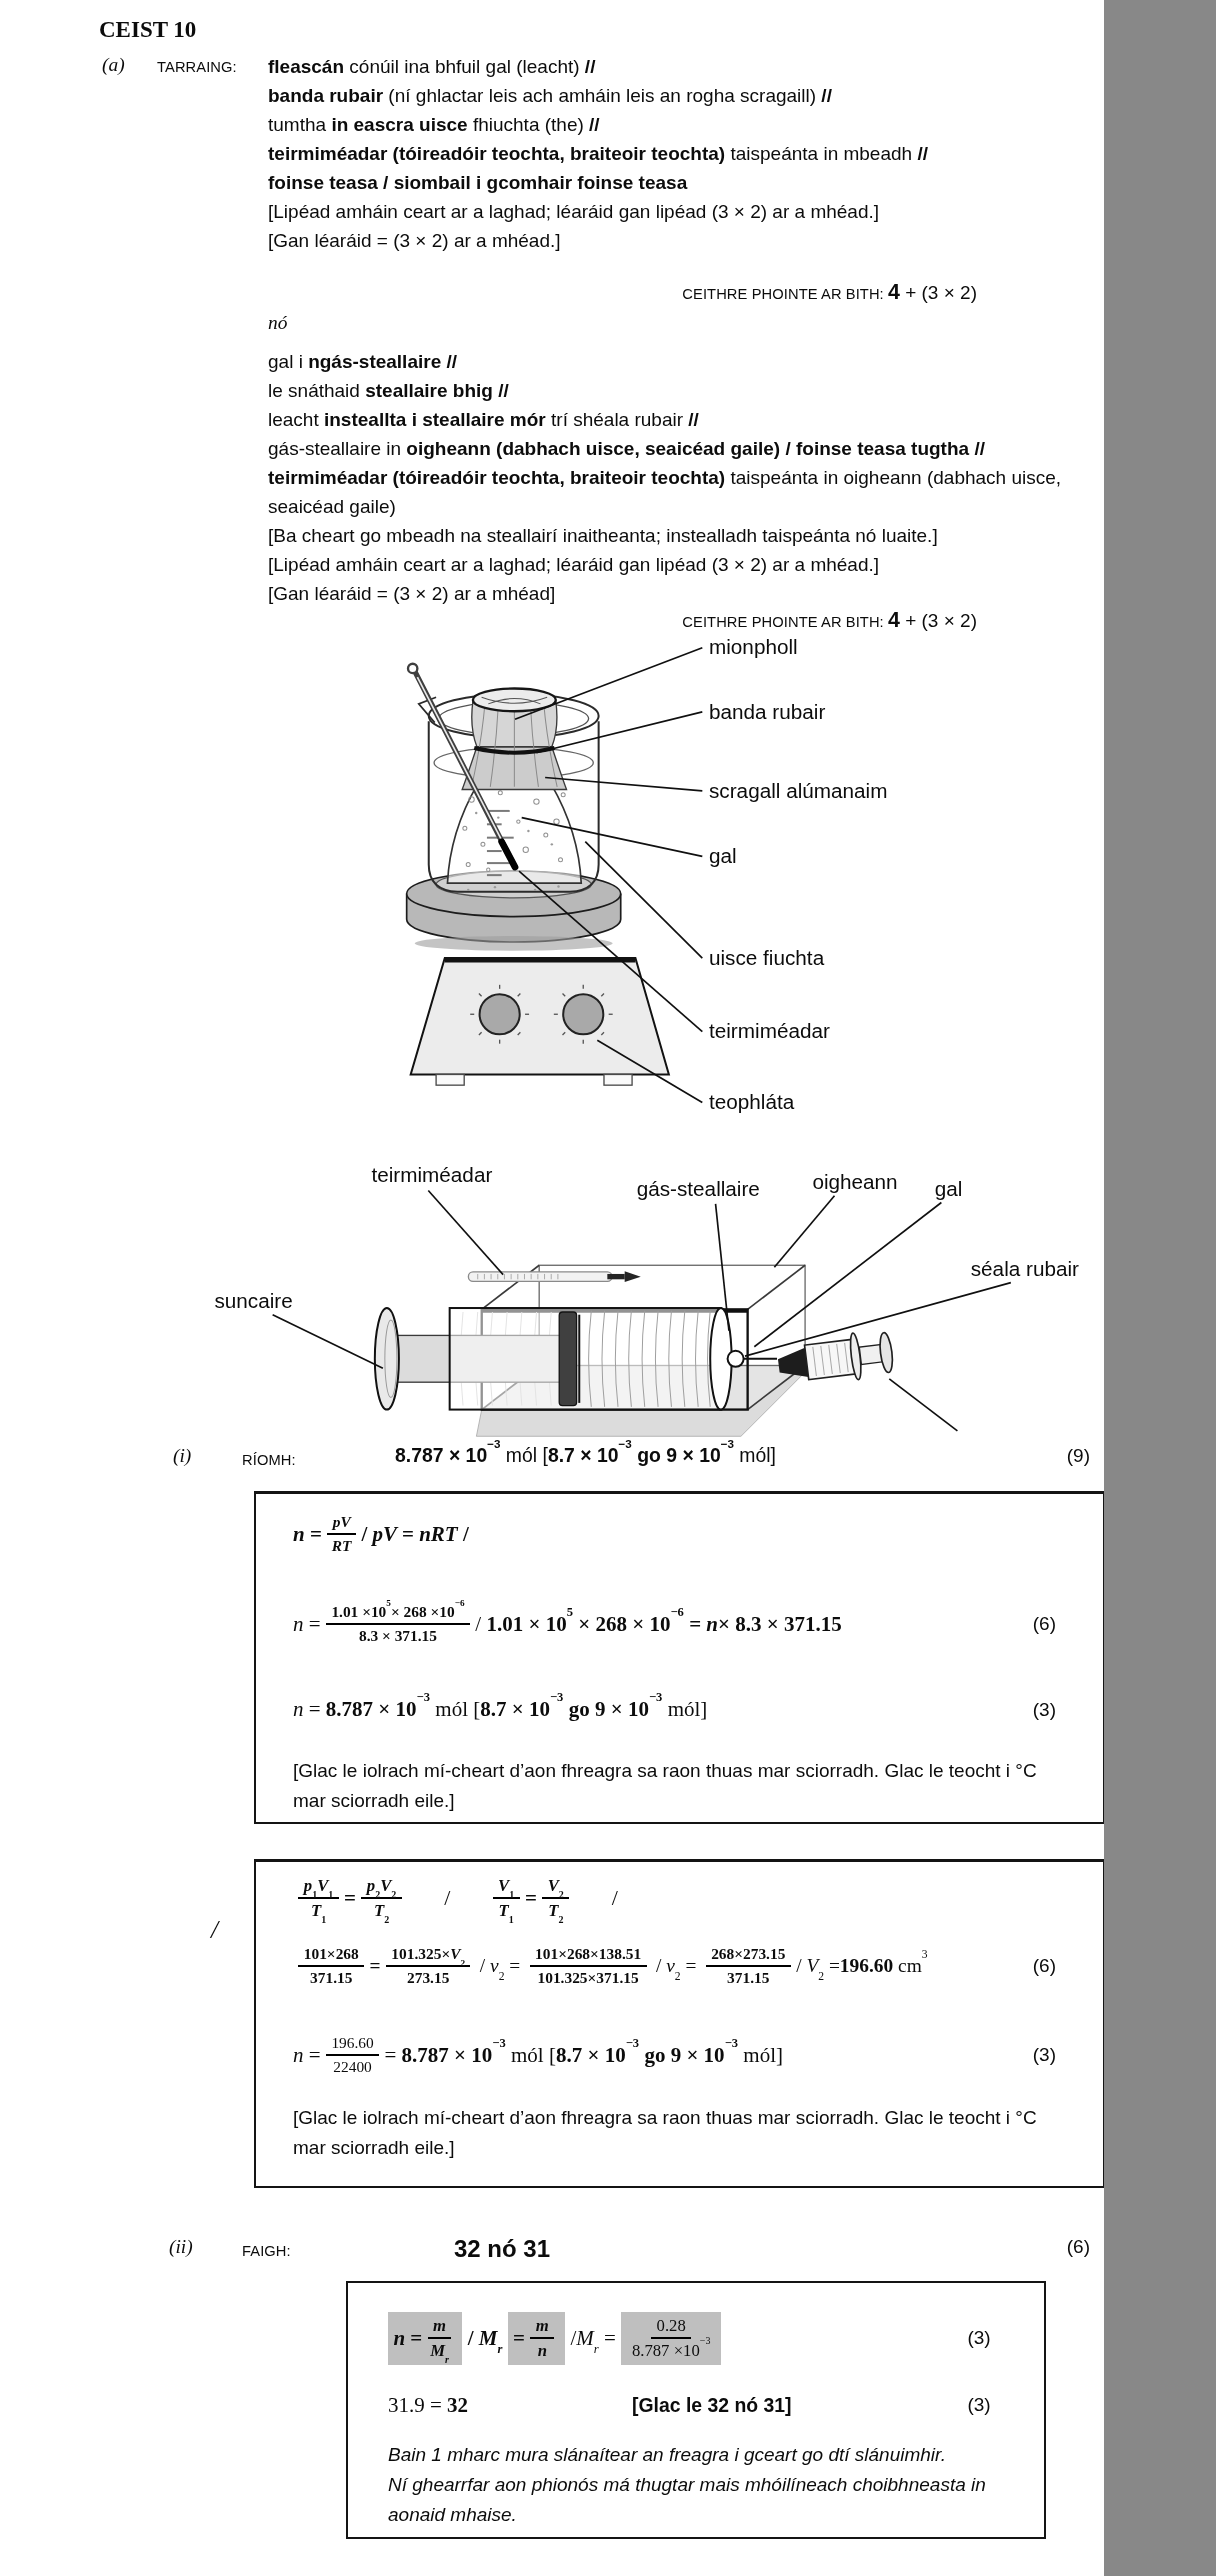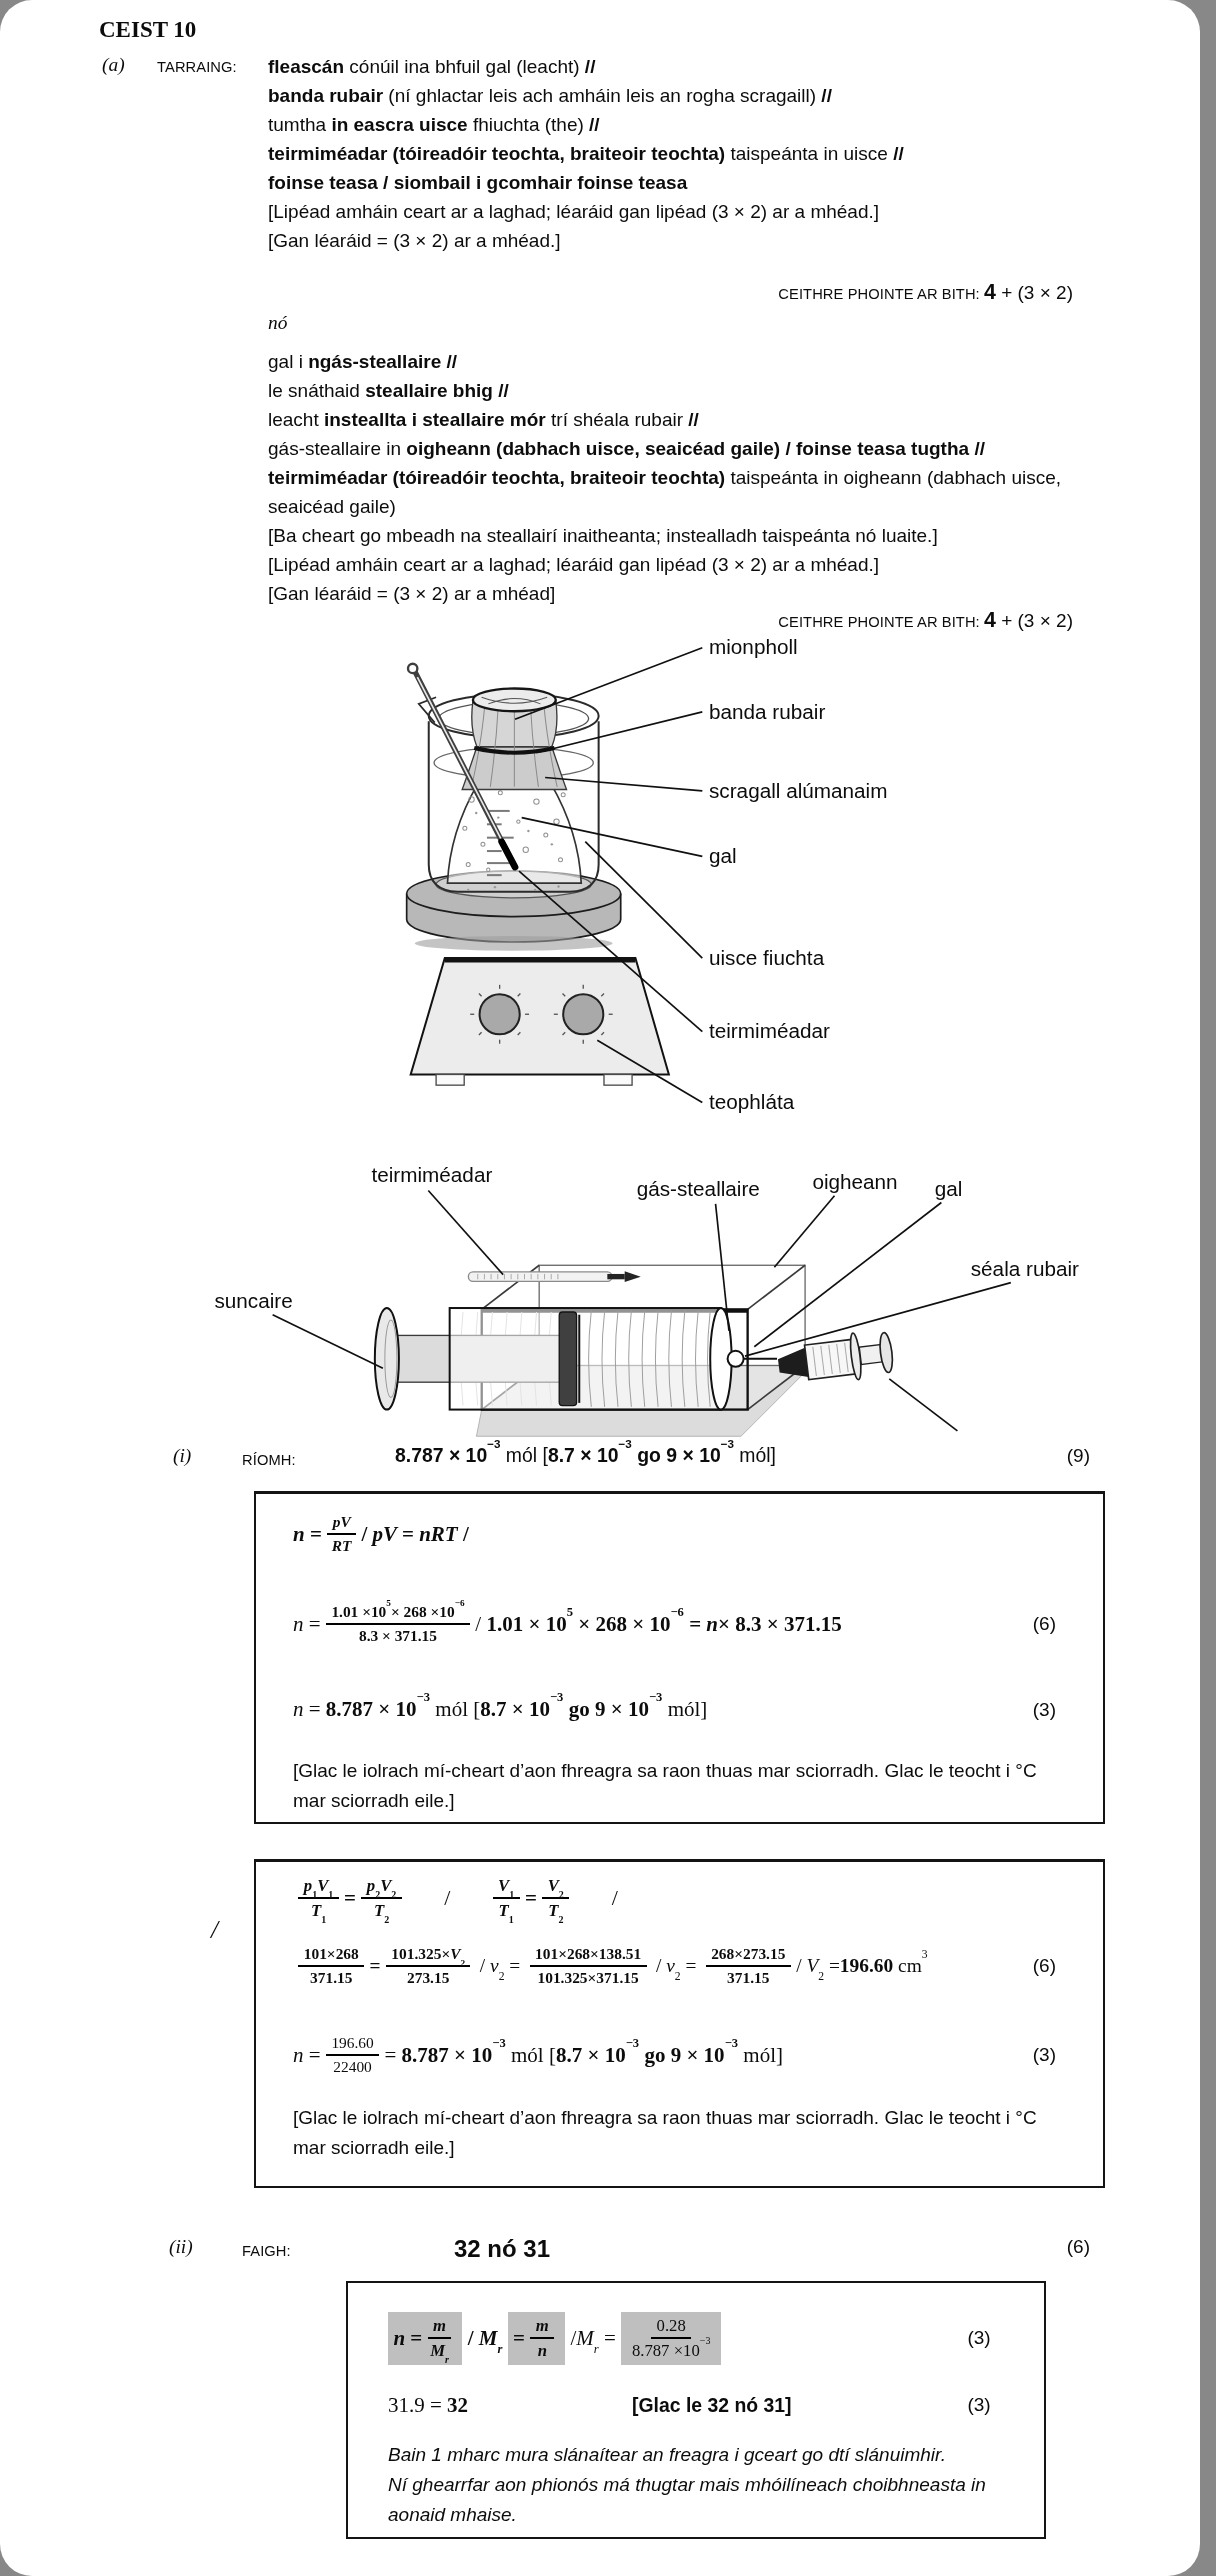--- a/index.html
+++ b/index.html
@@ -1,17 +1,17 @@
 <!DOCTYPE html>
 <html style="font-size:10.7px"><head>
 <meta charset="utf-8">
 <style>
   html,body{margin:0;padding:0;background:#888;}
-  .page{position:relative;width:1200px;height:2576px;background:#ffffff;color:#0c0c0c;
-        font-family:"Liberation Sans","DejaVu Sans",sans-serif;overflow:hidden;border-radius:32px;}
+  .page{position:relative;width:1104px;height:2576px;background:#ffffff;color:#0c0c0c;
+        font-family:"Liberation Sans","DejaVu Sans",sans-serif;overflow:hidden;}
   .abs{position:absolute;}
   .title{font-family:"Liberation Serif","DejaVu Serif",serif;font-weight:700;font-size:23px;}
   .itser{font-family:"Liberation Serif","DejaVu Serif",serif;font-style:italic;font-size:19.4px;}
   .caps{font-size:14.7px;letter-spacing:0.1px;}
   .ln{height:29px;line-height:29px;font-size:19px;white-space:nowrap;}
   .b{font-weight:700;}
   .i{font-style:italic;}
   sup{font-size:60%;position:relative;top:-0.55em;line-height:0;}
   sub{font-size:60%;position:relative;top:0.25em;line-height:0;}
   .anyfour{white-space:nowrap;text-align:right;font-size:19px;}
@@ -40,21 +40,21 @@
 
   <div class="abs title" style="left:99px;top:17.4px;">CEIST 10</div>
 
   <div class="abs itser" style="left:102px;top:54px;">(a)</div>
   <div class="abs caps" style="left:157px;top:59px;">TARRAING:</div>
 
   <div class="abs" style="left:268px;top:52px;">
     <div class="ln"><span class="b">fleascán</span><span> cónúil ina bhfuil gal (leacht) </span><span class="b">//</span></div>
     <div class="ln"><span class="b">banda rubair</span><span> (ní ghlactar leis ach amháin leis an rogha scragaill) </span><span class="b">//</span></div>
     <div class="ln"><span>tumtha </span><span class="b">in eascra uisce</span><span> fhiuchta (the) </span><span class="b">//</span></div>
-    <div class="ln"><span class="b">teirmiméadar (tóireadóir teochta, braiteoir teochta)</span><span> taispeánta in uisce </span><span class="b">//</span></div>
+    <div class="ln"><span class="b">teirmiméadar (tóireadóir teochta, braiteoir teochta)</span><span> taispeánta in mbeadh </span><span class="b">//</span></div>
     <div class="ln"><span class="b">foinse teasa / siombail i gcomhair foinse teasa</span></div>
     <div class="ln"><span>[Lipéad amháin ceart ar a laghad; léaráid gan lipéad (3 × 2) ar a mhéad.]</span></div>
     <div class="ln"><span>[Gan léaráid = (3 × 2) ar a mhéad.]</span></div>
   </div>
 
   <div class="abs anyfour" style="right:127px;top:280px;">
     <span class="caps">CEITHRE PHOINTE AR BITH: </span><span class="big">4</span><span> + (3 × 2)</span>
   </div>
 
   <div class="abs itser" style="left:268px;top:312px;">nó</div>

